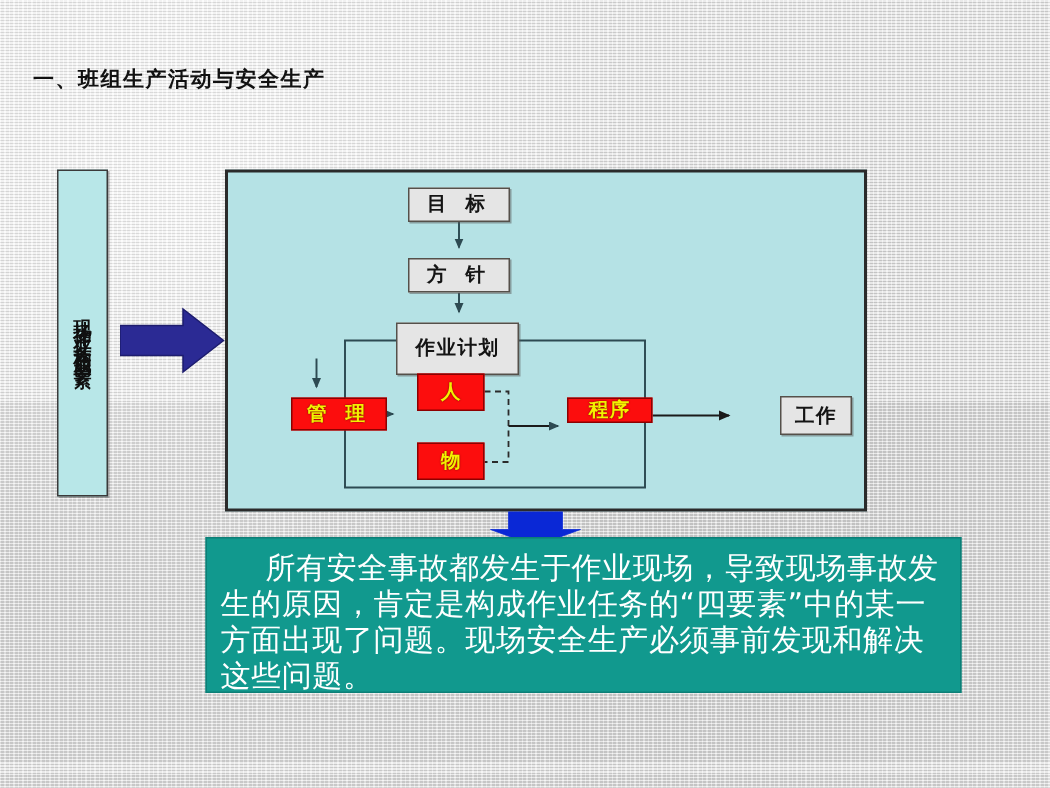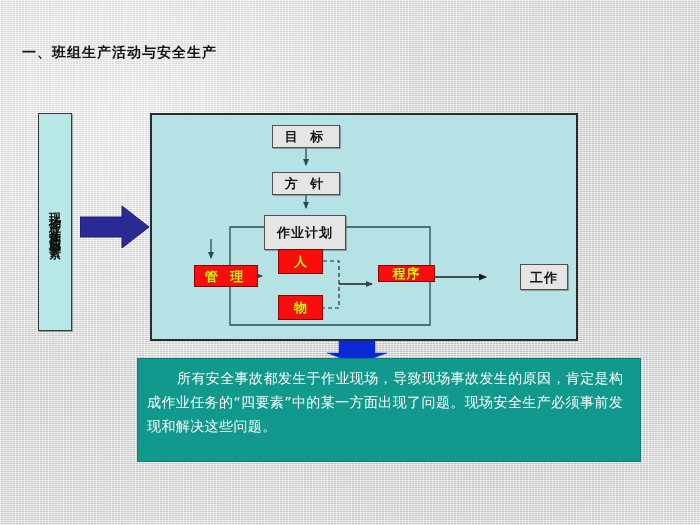--- a/index.html
+++ b/index.html
@@ -135,21 +135,21 @@
     left: 137px;
     top: 358px;
     width: 504px;
     height: 104px;
     background: #11998e;
     border: 1px solid #0c7f77;
     padding: 7px 9px 0 9px;
   }
   #teal-text {
     color: #ffffff;
-    font-size: 14px;
+    font-size: 20px;
     line-height: 24px;
     text-indent: 30px;
     letter-spacing: .4px;
     font-weight: 400;
   }
 </style>
 </head>
 <body>
 
 <div id="slide">

